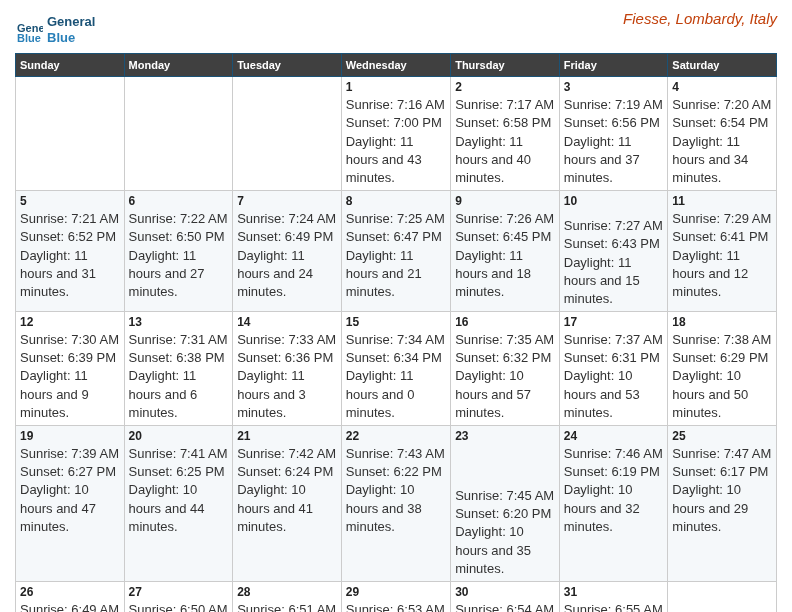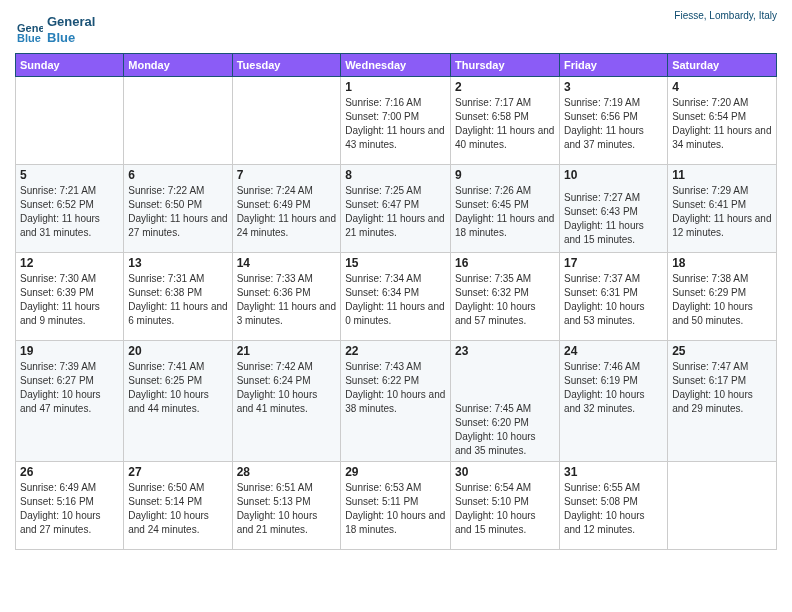--- a/index.html
+++ b/index.html
@@ -34,30 +34,31 @@
     }
     .title-block {
       text-align: right;
     }
     .month-title {
       font-size: 32px;
       font-weight: bold;
       color: #222;
     }
     .location-title {
-      font-size: 10px;
-      color: #0c4a6e;
+      font-size: 15px;
+      color: #c2410c;
+      font-style: italic;
     }
     .calendar {
       width: 100%;
       border-collapse: collapse;
       border: 1px solid #ccc;
     }
     .calendar th {
-      background: #8b5cf6;
+      background: #404040;
       color: #fff;
       font-size: 11px;
       font-weight: bold;
       padding: 5px 4px;
       text-align: left;
       border: 1px solid #1a5276;
     }
     .calendar td {
       vertical-align: top;
       border: 1px solid #ccc;
@@ -71,21 +72,21 @@
     .calendar tr:nth-child(even) td {
       background: #f5f8fa;
     }
     .day-number {
       font-size: 12px;
       font-weight: bold;
       color: #222;
       margin-bottom: 2px;
     }
     .day-info {
-      font-size: 10px;
+      font-size: 13px;
       color: #333;
       line-height: 1.4;
     }
     .empty-cell {
       background: #f9f9f9;
     }
   </style>
 </head>
 <body>
 

